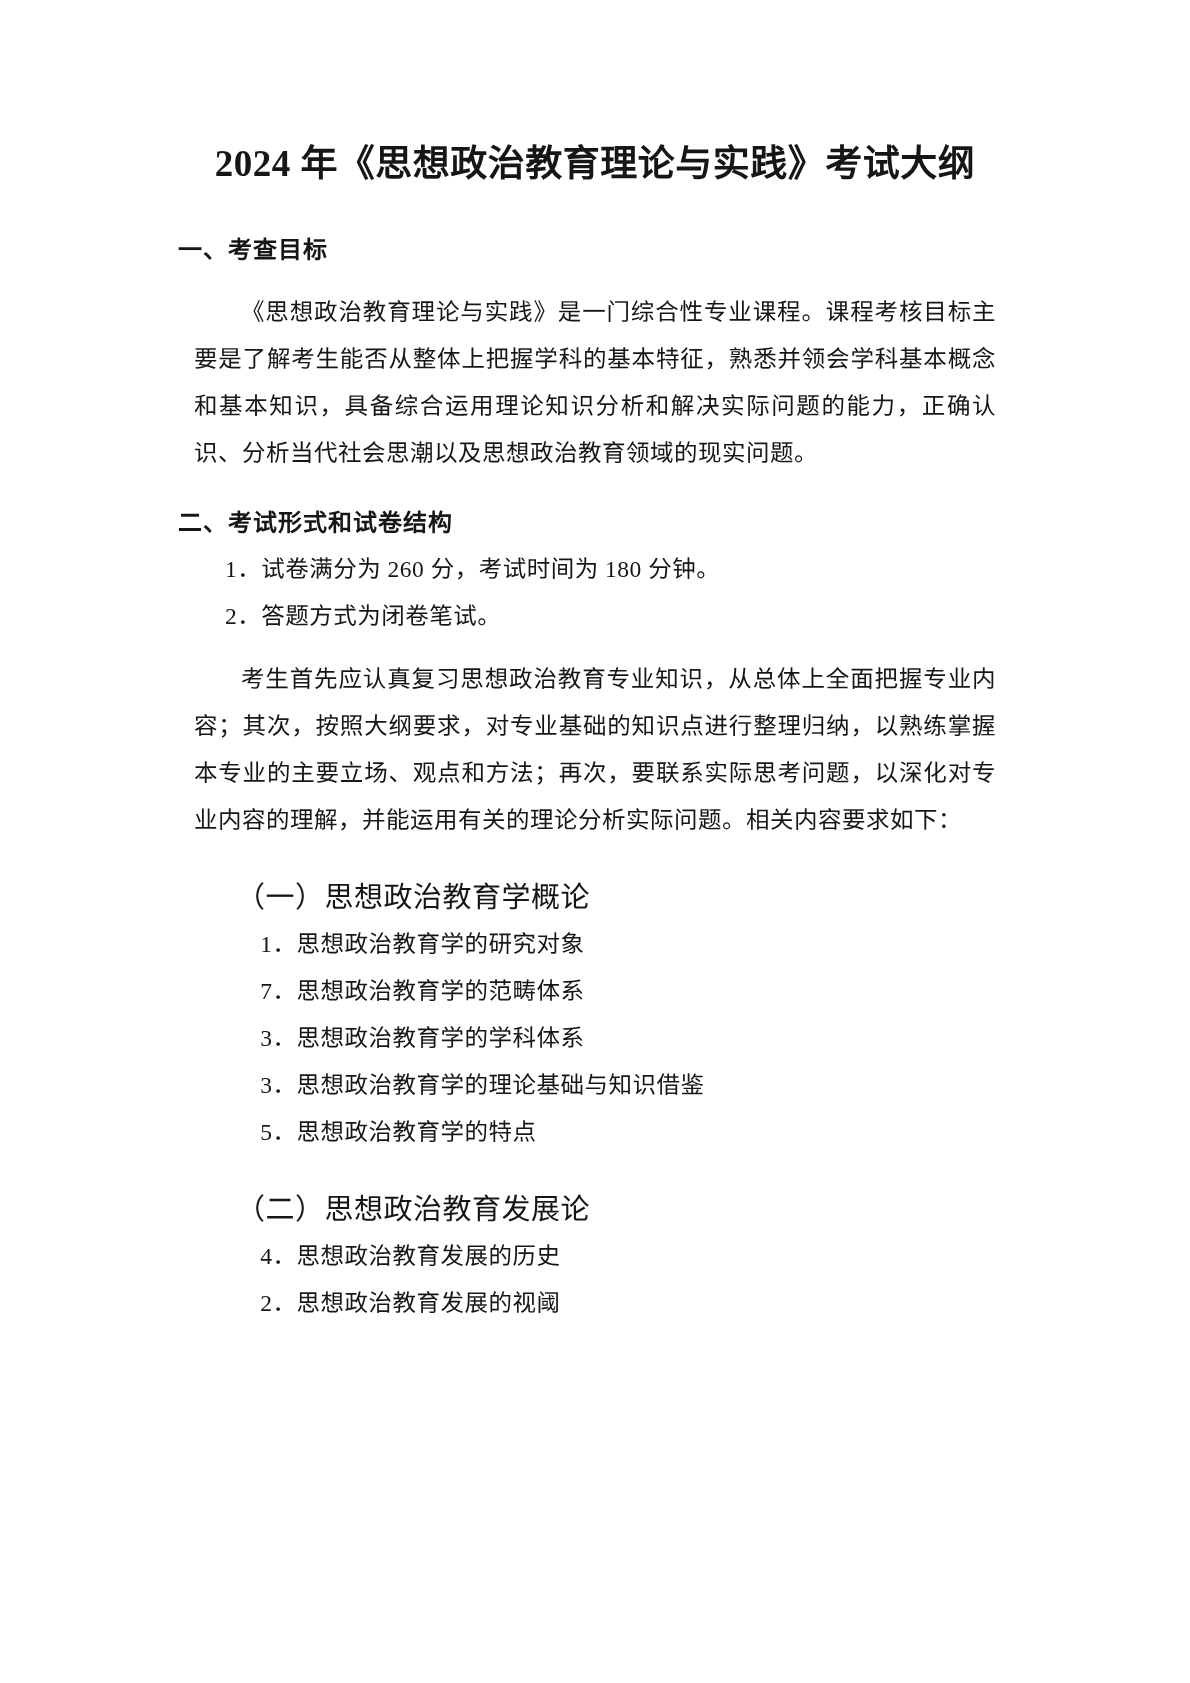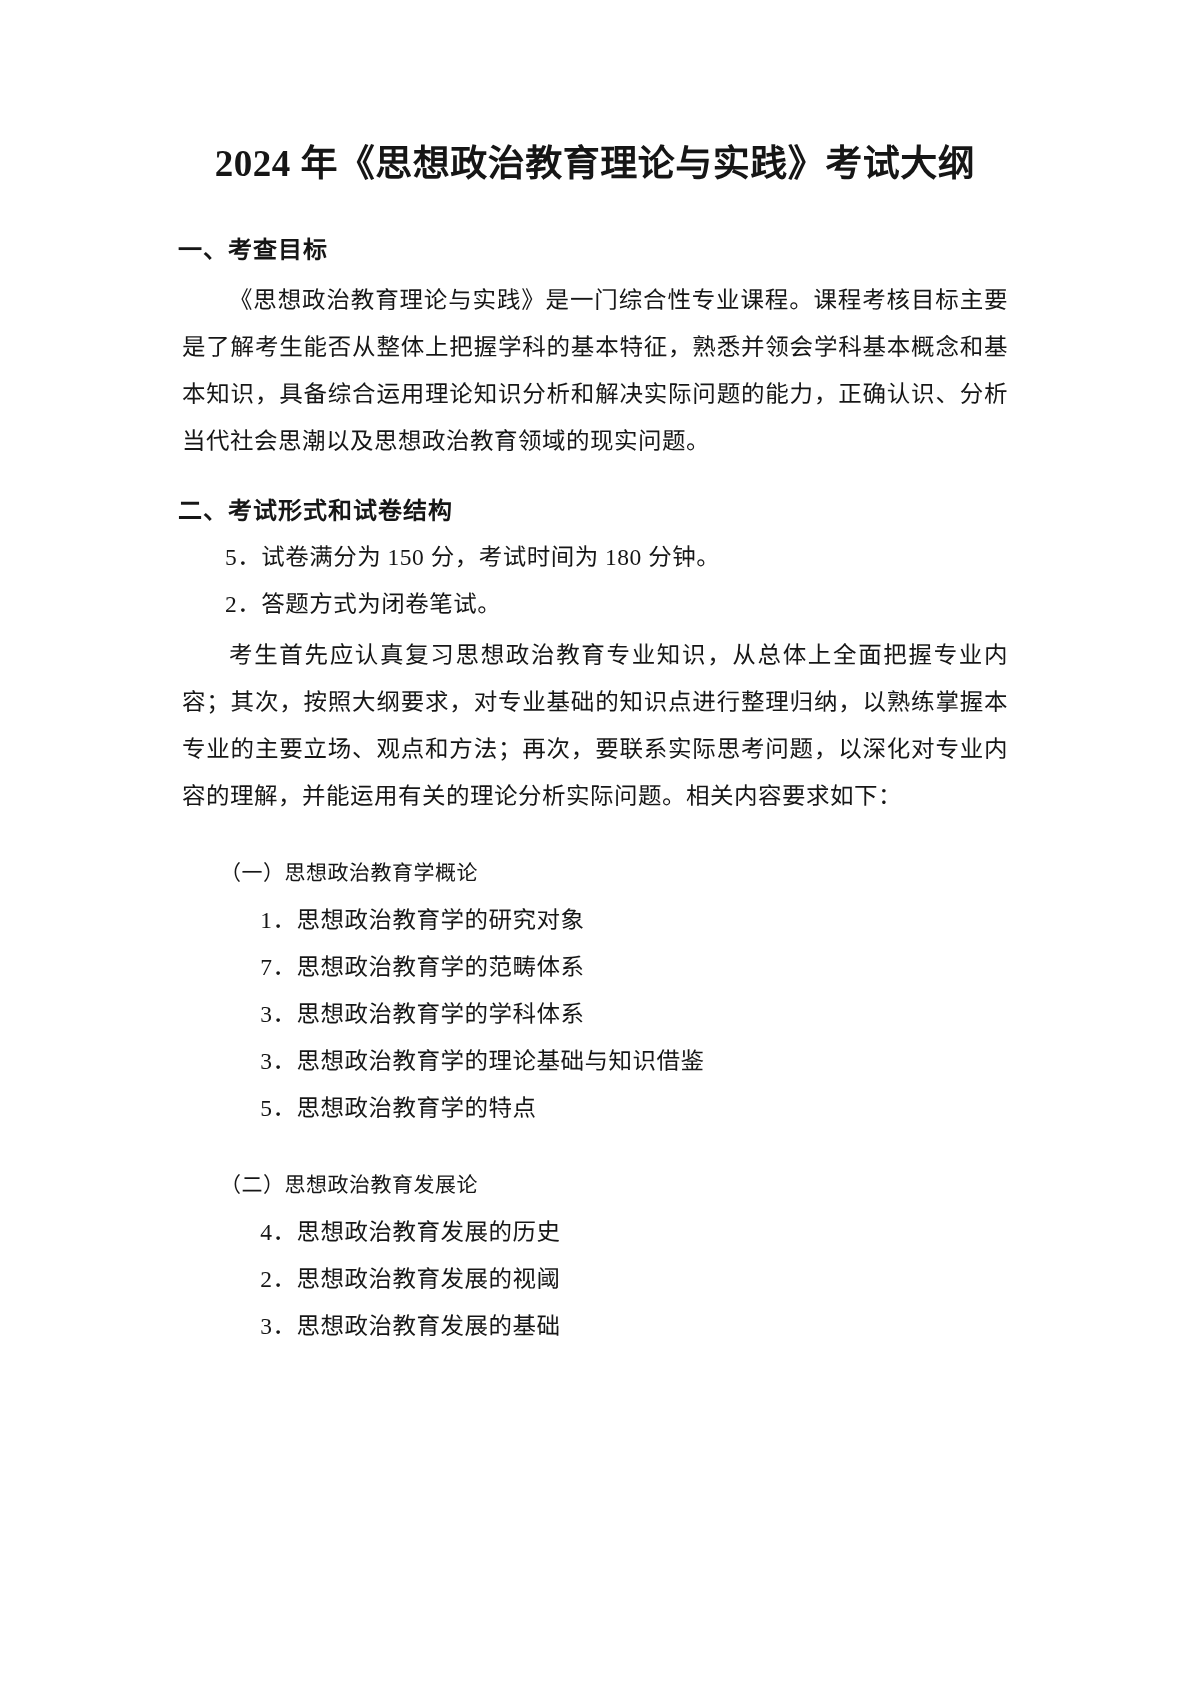--- a/index.html
+++ b/index.html
@@ -31,38 +31,38 @@
   }
   .section-heading {
     margin: 22px 0 0 0;
     font-size: 24px;
     line-height: 47px;
     font-weight: 700;
     font-family: "Liberation Sans", "DejaVu Sans", sans-serif;
     letter-spacing: 1px;
   }
   .body-par {
-    margin: 4px;
+    margin: 16px;
     font-size: 23.5px;
     line-height: 47px;
     text-indent: 2em;
     text-align: justify;
     letter-spacing: 0.5px;
   }
   .list-item {
     margin: 0;
     font-size: 23.5px;
     line-height: 47px;
     text-indent: 2em;
     text-align: justify;
     letter-spacing: 0.5px;
   }
   .sub-label {
     margin: 30px 0 0 0;
-    font-size: 21px;
+    font-size: 29px;
     line-height: 47px;
     text-indent: 2em;
     letter-spacing: 0.5px;
   }
   .sub-item {
     margin: 0;
     font-size: 23.5px;
     line-height: 47px;
     text-indent: 3.5em;
     letter-spacing: 0.5px;
@@ -72,30 +72,29 @@
 <body>
 
 <div class="page">
 
   <h1 class="doc-title">2024 年《思想政治教育理论与实践》考试大纲</h1>
 
   <h2 class="section-heading">一、考查目标</h2>
   <p class="body-par">《思想政治教育理论与实践》是一门综合性专业课程。课程考核目标主要是了解考生能否从整体上把握学科的基本特征，熟悉并领会学科基本概念和基本知识，具备综合运用理论知识分析和解决实际问题的能力，正确认识、分析当代社会思潮以及思想政治教育领域的现实问题。</p>
 
   <h2 class="section-heading">二、考试形式和试卷结构</h2>
-  <p class="list-item">5．试卷满分为 150 分，考试时间为 180 分钟。</p>
+  <p class="list-item">1．试卷满分为 260 分，考试时间为 180 分钟。</p>
   <p class="list-item">2．答题方式为闭卷笔试。</p>
 
   <p class="body-par">考生首先应认真复习思想政治教育专业知识，从总体上全面把握专业内容；其次，按照大纲要求，对专业基础的知识点进行整理归纳，以熟练掌握本专业的主要立场、观点和方法；再次，要联系实际思考问题，以深化对专业内容的理解，并能运用有关的理论分析实际问题。相关内容要求如下：</p>
 
   <p class="sub-label">（一）思想政治教育学概论</p>
   <p class="sub-item">1．思想政治教育学的研究对象</p>
   <p class="sub-item">7．思想政治教育学的范畴体系</p>
   <p class="sub-item">3．思想政治教育学的学科体系</p>
   <p class="sub-item">3．思想政治教育学的理论基础与知识借鉴</p>
   <p class="sub-item">5．思想政治教育学的特点</p>
 
   <p class="sub-label">（二）思想政治教育发展论</p>
   <p class="sub-item">4．思想政治教育发展的历史</p>
   <p class="sub-item">2．思想政治教育发展的视阈</p>
-  <p class="sub-item">3．思想政治教育发展的基础</p>
 
 </div>
 
 </body></html>

